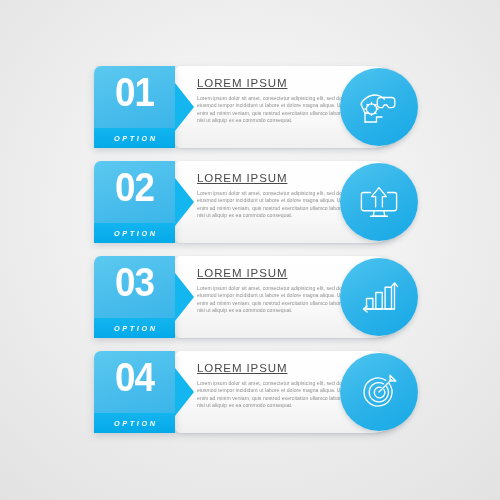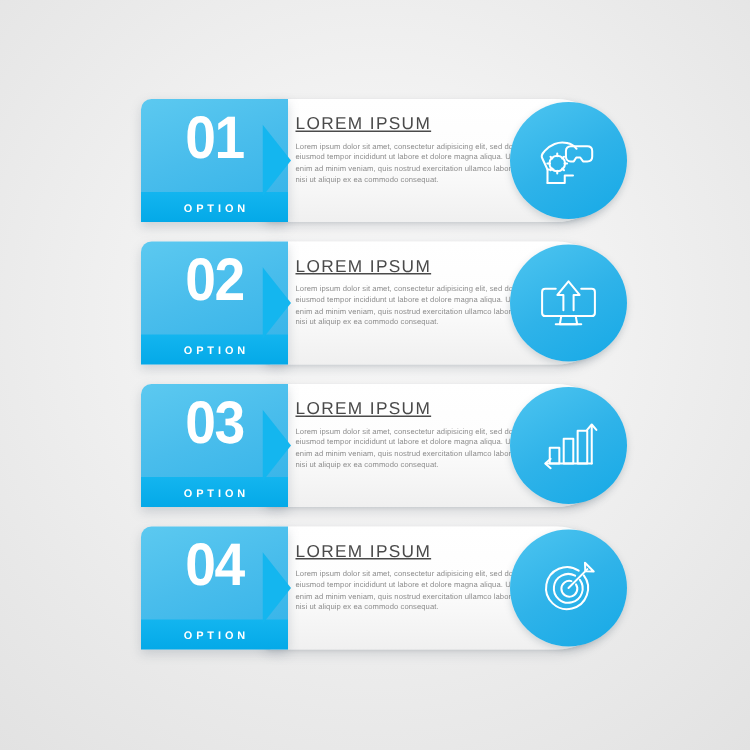--- a/index.html
+++ b/index.html
@@ -38,38 +38,38 @@
     margin:0;letter-spacing:.05px;
   }
 
   
   .card{
     position:absolute;left:0;top:0;width:81px;height:82px;
     border-radius:7px 0 0 0;
     background:linear-gradient(160deg,#5cc9f0 0%,#49bdec 45%,#33b2e8 100%);
     box-shadow:0 3px 7px rgba(100,115,130,.26);
     overflow:hidden;
-    padding-left:17px;
   }
   .num{
     position:absolute;left:0;right:0;top:4px;
     text-align:center;color:#ffffff;
     font-size:40px;line-height:44px;font-weight:700;
     letter-spacing:-1px;
     font-family:"Liberation Sans", sans-serif;
     transform:scaleX(.92);
   }
   .optband{
     position:absolute;left:0;bottom:0;width:100%;height:20px;
     background:linear-gradient(180deg,#13b5ef 0%,#04a9e8 100%);
     display:flex;align-items:center;justify-content:center;
   }
   .optband span{
     color:#ffffff;font-size:7.3px;font-weight:700;letter-spacing:2.6px;
     padding-left:2.6px;
+    font-style:italic;
   }
 
   
   .arrow{
     position:absolute;left:81px;top:17px;width:19px;height:48px;
     z-index:3;
   }
   .arrow svg{display:block;}
 
   

